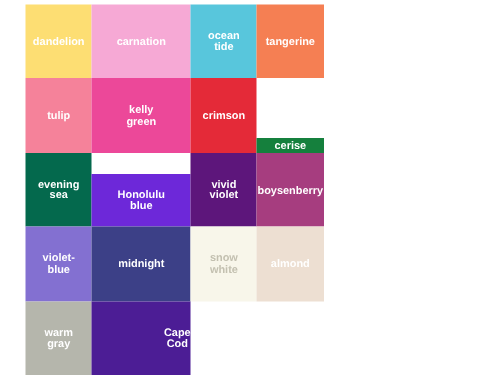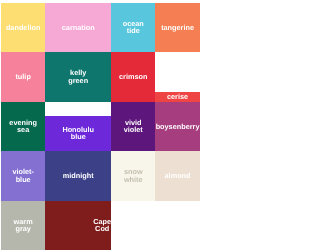--- a/index.html
+++ b/index.html
@@ -1,20 +1,20 @@
 <!DOCTYPE html>
 <html><head>
 <meta charset="utf-8">
 <title>color palette</title>
 <style>
   html,body{margin:0;padding:0;background:#ffffff;}
   body{width:200px;height:250px;overflow:hidden;
        font-family:"Liberation Sans",sans-serif;
        -webkit-font-smoothing:antialiased;text-rendering:geometricPrecision;}
-  .palette-grid{position:absolute;left:1px;top:2.75px;width:198.7px;height:247.25px;
+  .palette-grid{position:absolute;left:17px;top:2.75px;width:198.7px;height:247.25px;
        display:grid;grid-template-columns:repeat(4,1fr);grid-template-rows:repeat(5,1fr);}
   .swatch{display:flex;align-items:center;justify-content:center;text-align:center;
        overflow:visible;}
   .label{display:block;width:min-content;white-space:normal;
        font-size:7.3px;line-height:7.6px;font-weight:600;letter-spacing:0;}
 </style>
 </head>
 <body>
 
 <div class="palette-grid">
@@ -26,27 +26,27 @@
   </div>
   <div class="swatch" style="background-color: rgb(88, 198, 220);">
     <span class="label" style="color: rgb(255, 255, 255);">ocean tide</span>
   </div>
   <div class="swatch" style="background-color: rgb(245, 127, 83);">
     <span class="label" style="color: rgb(255, 255, 255);">tangerine</span>
   </div>
   <div class="swatch" style="background-color: rgb(245, 130, 154);">
     <span class="label" style="color: rgb(255, 255, 255);">tulip</span>
   </div>
-  <div class="swatch" style="background-color: #0f766e;">
+  <div class="swatch" style="background-color: #ec4899;">
     <span class="label" style="color: rgb(255, 255, 255);">kelly green</span>
   </div>
   <div class="swatch" style="background-color: rgb(228, 42, 56);">
     <span class="label" style="color: rgb(255, 255, 255);">crimson</span>
   </div>
-  <div class="swatch" style="background-color: #ef4444; margin-top: 40px;">
+  <div class="swatch" style="background-color: #15803d; margin-top: 40px;">
     <span class="label" style="color: rgb(255, 255, 255);">cerise</span>
   </div>
   <div class="swatch" style="background-color: rgb(4, 105, 77);">
     <span class="label" style="color: rgb(255, 255, 255);">evening sea</span>
   </div>
   <div class="swatch" style="background-color: #6d28d9; margin-top: 14px;">
     <span class="label" style="color: rgb(255, 255, 255);">Honolulu blue</span>
   </div>
   <div class="swatch" style="background-color: rgb(93, 22, 123);">
     <span class="label" style="color: rgb(255, 255, 255);">vivid violet</span>
@@ -62,16 +62,16 @@
   </div>
   <div class="swatch" style="background-color: rgb(248, 246, 234);">
     <span class="label" style="color: rgb(195, 192, 176);">snow white</span>
   </div>
   <div class="swatch" style="background-color: rgb(237, 223, 210);">
     <span class="label" style="color: rgb(255, 255, 255);">almond</span>
   </div>
   <div class="swatch" style="background-color: rgb(181, 182, 172);">
     <span class="label" style="color: rgb(255, 255, 255);">warm gray</span>
   </div>
-  <div class="swatch" style="background-color: #7f1d1d; padding-left: 48px;">
+  <div class="swatch" style="background-color: #4c1d95; padding-left: 48px;">
     <span class="label" style="color: rgb(255, 255, 255);">Cape Cod</span>
   </div>
 </div>
 
 </body></html>

